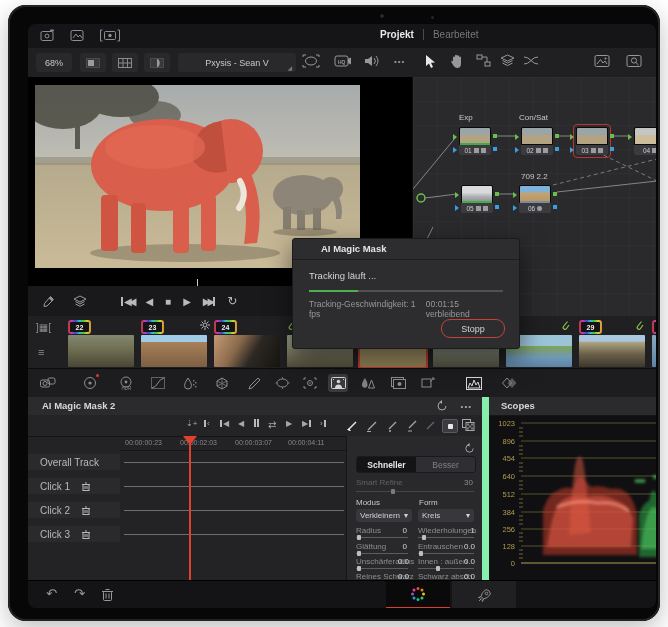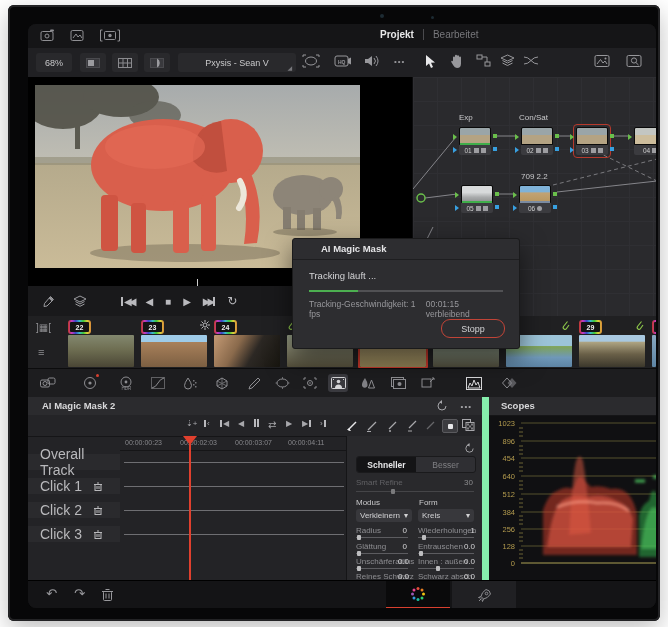--- a/index.html
+++ b/index.html
@@ -1,19 +1,19 @@
 <!DOCTYPE html>
 <html><head>
 <meta charset="utf-8">
 <style>
   html,body{margin:0;padding:0;background:#ffffff;font-family:"Liberation Sans","DejaVu Sans",sans-serif;}
   .stage{position:relative;width:668px;height:627px;background:#fff;overflow:hidden;}
   .abs{position:absolute;}
   
-  .tablet{position:absolute;left:8px;top:5px;width:652px;height:616px;background:#070708;border-radius:6px;
+  .tablet{position:absolute;left:8px;top:5px;width:652px;height:616px;background:#070708;border-radius:18px;
           box-shadow:inset 0 0 0 2px #232325, 0 8px 24px rgba(0,0,0,.25);}
   .cam-dot{position:absolute;border-radius:50%;background:#1d2b33;}
   .screen{position:absolute;left:20px;top:19px;width:628px;height:584px;background:#131315;border-radius:8px;overflow:hidden;}
   
   .statusbar{position:absolute;left:0;top:0;width:628px;height:24px;background:#151517;}
   .sb-icon{position:absolute;top:5px;color:#8f8f93;}
   .tabbar{position:absolute;top:5px;left:352px;display:flex;align-items:center;gap:9px;font-size:10px;}
   .tab-active{color:#e9e9ea;font-weight:bold;}
   .tab-div{width:1px;height:11px;background:#4a4a4e;}
   .tab-inactive{color:#77777b;}
@@ -59,21 +59,21 @@
   
   .maskpanel{position:absolute;left:0;top:373px;width:454px;height:183px;background:#232326;}
   .mp-header{position:absolute;left:0;top:0;width:454px;height:18px;background:#2b2b2e;border-bottom:1px solid #151517;}
   .mp-title{position:absolute;left:14px;top:3px;font-size:9.5px;font-weight:bold;color:#d8d8da;}
   .mp-transport{position:absolute;left:0;top:18px;width:454px;height:21px;background:#242427;border-bottom:1px solid #151517;}
   .mpt-ic{position:absolute;top:4px;color:#a7a7ab;font-size:8px;display:flex;align-items:center;gap:1px;}
   .ruler{position:absolute;left:92px;top:39px;width:226px;height:14px;border-bottom:1px solid #151517;}
   .tc{position:absolute;top:3px;font-size:7px;color:#87878b;}
   .trackcol{position:absolute;left:0;top:53px;width:92px;height:130px;}
   .trow{position:absolute;left:0;width:92px;height:16px;background:#2a2a2d;display:flex;align-items:center;}
-  .trow span{margin-left:12px;font-size:14px;color:#b9b9bc;}
+  .trow span{margin-left:12px;font-size:10px;color:#b9b9bc;}
   .tline{position:absolute;left:96px;width:220px;height:1px;background:#6e6e72;}
   .playhead{position:absolute;left:161px;top:39px;width:2px;height:144px;background:#e0402e;z-index:6;}
   .ph-tri{position:absolute;left:155px;top:39px;width:0;height:0;border-left:7px solid transparent;border-right:7px solid transparent;border-top:9px solid #e0402e;z-index:6;}
   .trash-ic{margin-left:auto;margin-right:8px;color:#97979b;}
   
   .settings{position:absolute;left:318px;top:39px;width:136px;height:144px;background:#29292c;border-left:1px solid #151517;font-size:8.5px;color:#9b9b9f;overflow:hidden;}
   .set-title{position:absolute;left:9px;top:17px;font-size:15px;color:#cfcfd1;}
   .toggle{position:absolute;left:9px;top:20px;width:118px;height:15px;background:#2f2f33;border-radius:3px;display:flex;overflow:hidden;border:1px solid #1a1a1c;}
   .tg-a{flex:1;background:#141416;color:#e6e6e8;display:flex;align-items:center;justify-content:center;font-size:8.5px;font-weight:bold;}
   .tg-b{flex:1;color:#808084;display:flex;align-items:center;justify-content:center;font-size:8.5px;}

